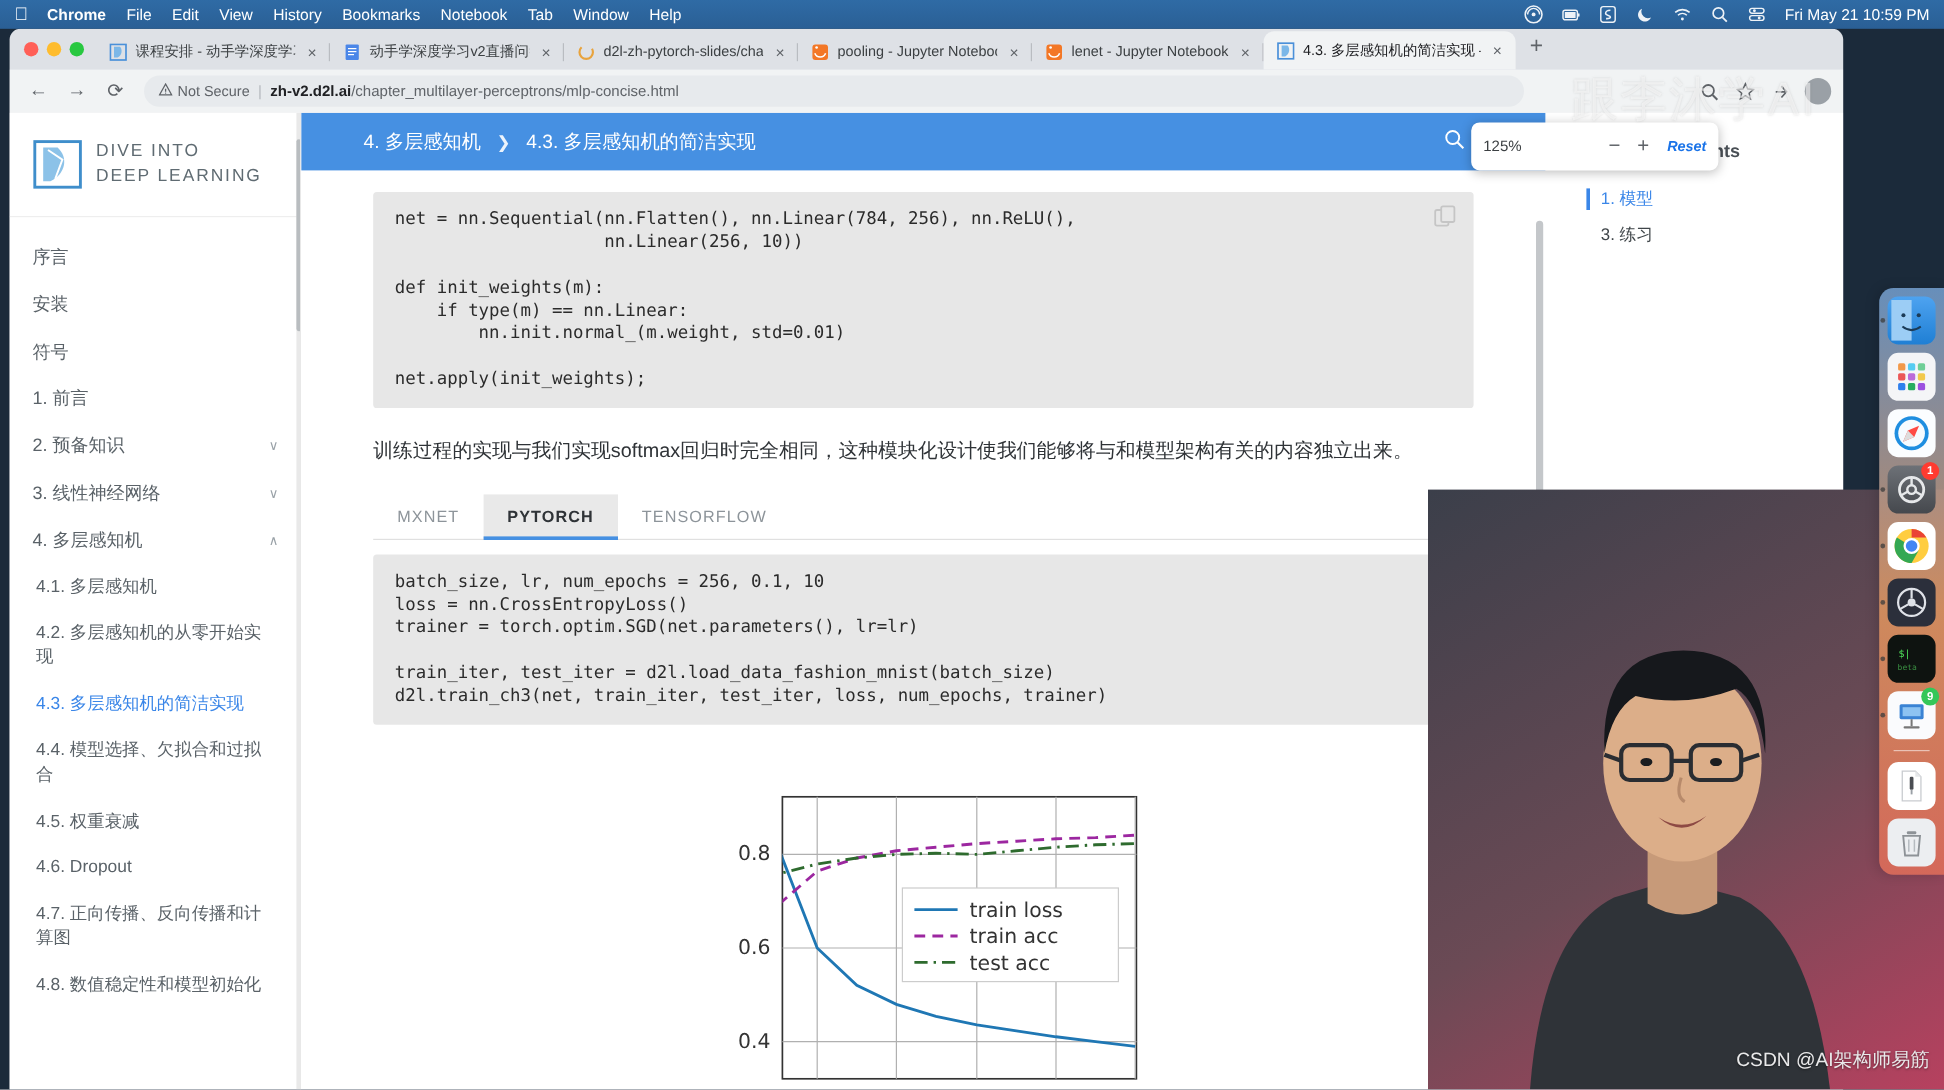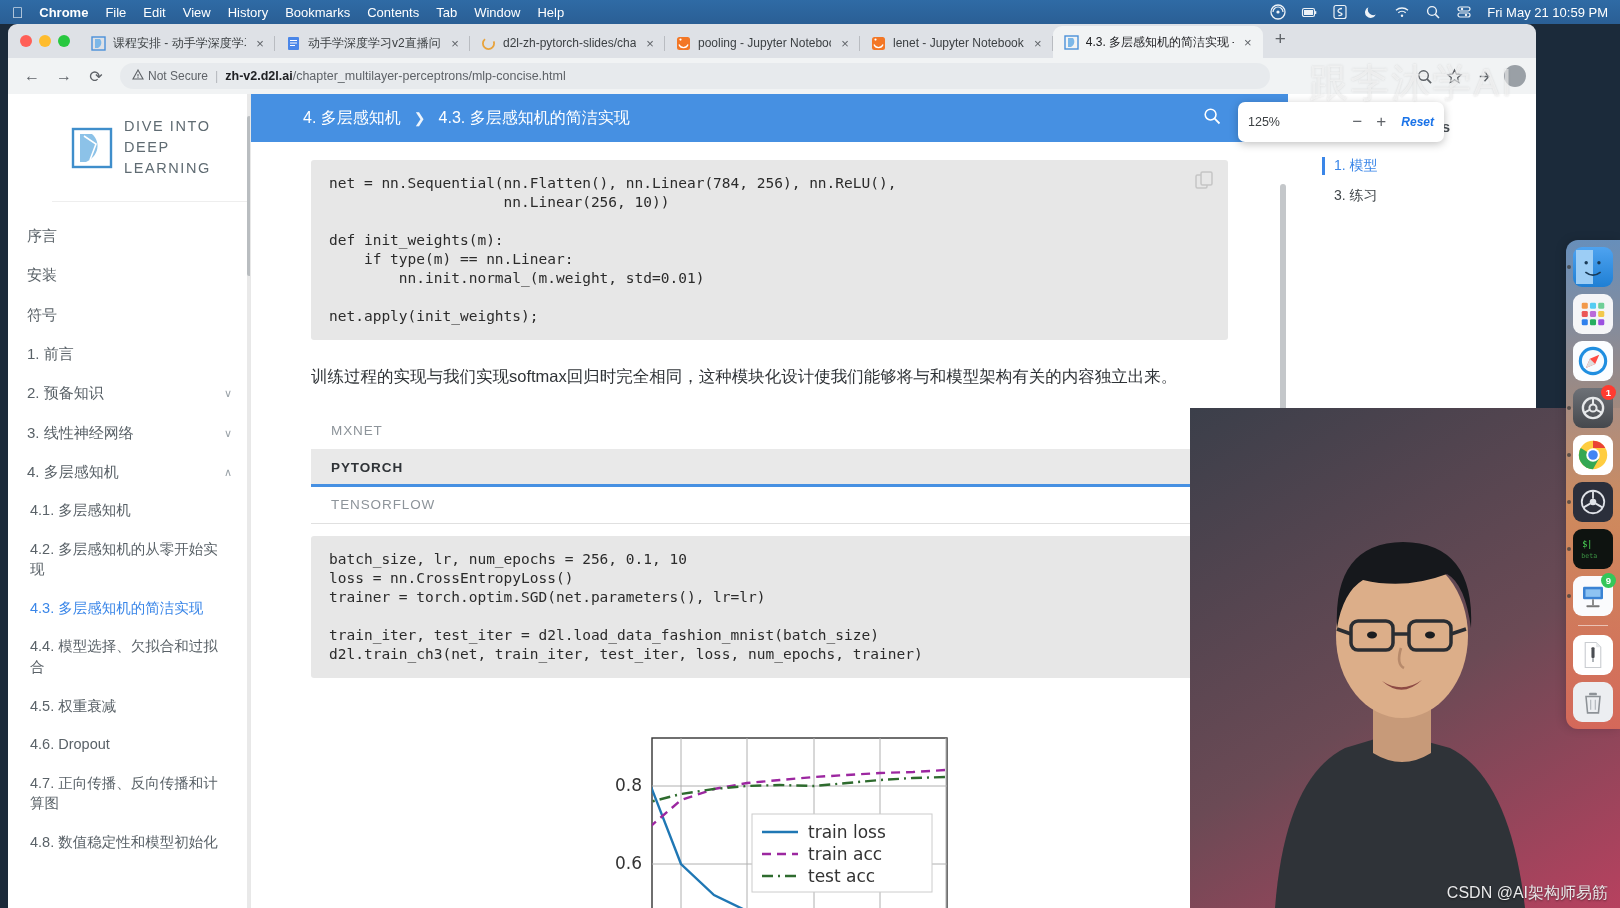--- a/index.html
+++ b/index.html
@@ -75,37 +75,37 @@
   .omnibox .warn { display:flex; align-items:center; gap:4px; color:#5f6368; font-size:12px; }
   .omnibox .sep { color:#b5b9bd; }
   .omnibox .url .bold { color: #202124; font-weight: bold; }
   .omnibox .url { color: #5f6368; }
   .tb-right { margin-left: auto; display: flex; align-items: center; gap: 10px; padding-left:10px; }
   .tb-right .ti { width: 20px; height: 20px; color: #5f6368; display:flex; align-items:center; justify-content:center; }
   .avatar-btn { width: 22px; height: 22px; border-radius: 50%; background: #9aa0a6; }
 
   
   .zoombubble {
-    position: absolute; top: 44px; right: 92px; width: 206px; height: 40px;
+    position: absolute; top: 44px; right: 104px; width: 206px; height: 40px;
     background: #fff; border-radius: 7px; box-shadow: 0 2px 9px rgba(0,0,0,.25);
     display: flex; align-items: center; padding: 0 10px; z-index: 40; font-size: 12.5px;
     color: #3c4043;
   }
   .zoombubble .pct { flex: 1 1 auto; }
   .zoombubble .zb { width: 24px; text-align: center; font-size: 17px; color: #5f6368; }
   .zoombubble .reset { color: #1a73e8; font-size: 12px; font-weight: bold; margin-left: 8px; font-style: italic; }
 
   
   .page { position: absolute; top: 70px; left: 0; right: 0; bottom: 0; background: #fff; display: flex; }
 
   .sidebar {
     width: 243px; flex: 0 0 243px; background: #fff; border-right: 1px solid #e8e8e8;
     overflow: hidden; position: relative;
   }
-  .brand { display:flex; align-items:center; gap:11px; padding: 22px 0 22px 19px; border-bottom: 1px solid #eee; margin-left: 44px; }
+  .brand { display:flex; align-items:center; gap:11px; padding: 22px 0 22px 19px; border-bottom: 1px solid #eee; }
   .brand .logo { width: 42px; height: 42px; flex:0 0 42px; }
   .brand .btext { font-size: 14.5px; letter-spacing: 1.6px; color: #5f6b72; line-height: 1.45; }
   .navlist { padding: 14px 0 0 0; }
   .navitem {
     display: flex; align-items: flex-start; justify-content: space-between;
     padding: 9px 18px 9px 19px; font-size: 15px; color: #5a6268; line-height: 1.42;
   }
   .navitem.sub { padding-left: 22px; font-size: 14.5px; }
   .navitem.active { color: #3a86e8; }
   .navitem .chev { color: #9aa2a8; font-size: 11px; padding-top: 4px; flex: 0 0 14px; text-align:right;}
@@ -121,21 +121,21 @@
   .crumbbar .cb-right { margin-left: auto; display: flex; align-items: center; gap: 20px; font-size: 16px; }
 
   .doc { padding: 18px 60px 10px 60px; position: relative; }
   .codeblock {
     background: #e7e7e7; border-radius: 3px; padding: 14px 18px; position: relative;
     font-family: "DejaVu Sans Mono", monospace; font-size: 14.5px; line-height: 1.31;
     color: #2b2b2b; white-space: pre; margin-bottom: 22px;
   }
   .copybtn { position: absolute; right: 14px; top: 10px; width: 20px; height: 20px; opacity:.35; }
   .para { font-size: 16.5px; color: #2f3337; line-height: 1.7; margin: 6px 0 22px 0; }
-  .tabs { display: flex; gap: 0; border-bottom: 1px solid #e0e0e0; margin-bottom: 0; flex-direction: column; }
+  .tabs { display: flex; gap: 0; border-bottom: 1px solid #e0e0e0; margin-bottom: 0; }
   .ftab {
     padding: 11px 20px; font-size: 13.5px; letter-spacing: .9px; color: #8d949a;
     position: relative;
   }
   .ftab.sel { background: #e9e9e9; color: #2f3337; font-weight: bold; }
   .ftab.sel::after { content:""; position:absolute; left:0; right:0; bottom:-1px; height:3px; background:#4690e2; }
 
   
   .chartwrap { display: flex; justify-content: center; padding: 24px 0 0 0; }
   .chart { position: relative; }
@@ -157,21 +157,21 @@
   }
 
   
   .webcam {
     position: absolute; right: 0px; bottom: 0; width: 430px; height: 500px;
     background: linear-gradient(150deg,#3b3f4a 0%, #6b4a55 55%, #b7415f 100%);
     overflow: hidden; z-index: 30;
   }
   .wc-person { position:absolute; left: 55px; bottom: 0; width: 320px; height: 430px; }
   .wmark-bottom {
-    position: absolute; right: 12px; bottom: 4px; color: #e9e9ea; font-size: 16px;
+    position: absolute; right: 12px; bottom: 14px; color: #e9e9ea; font-size: 16px;
     z-index: 35; text-shadow: 0 1px 2px rgba(0,0,0,.5);
   }
 
   
   .dock {
     position: absolute; right: 0; top: 240px; width: 54px;
     background: linear-gradient(180deg, rgba(120,165,215,.82) 0%, rgba(225,150,95,.85) 55%, rgba(225,110,90,.85) 100%);
     border-radius: 12px 0 0 12px; padding: 7px 0; z-index: 60;
     display: flex; flex-direction: column; align-items: center; gap: 7px;
     box-shadow: -2px 0 10px rgba(0,0,0,.15);
@@ -190,21 +190,21 @@
 <body>
 
 <div class="menubar">
   <span class="apple"></span>
   <span class="mi bold">Chrome</span>
   <span class="mi">File</span>
   <span class="mi">Edit</span>
   <span class="mi">View</span>
   <span class="mi">History</span>
   <span class="mi">Bookmarks</span>
-  <span class="mi">Contents</span>
+  <span class="mi">Notebook</span>
   <span class="mi">Tab</span>
   <span class="mi">Window</span>
   <span class="mi">Help</span>
   <span class="right">
     <span class="sysicon">
       <svg viewBox="0 0 16 16" width="16" height="16">
           <circle cx="8" cy="8" r="7" fill="none" stroke="#fff" stroke-width="1.3"></circle>
           <path d="M3 8a5 5 0 0 1 10 0" fill="none" stroke="#fff" stroke-width="1.2"></path>
           <circle cx="8" cy="8" r="1.6" fill="#fff"></circle>
         </svg>

